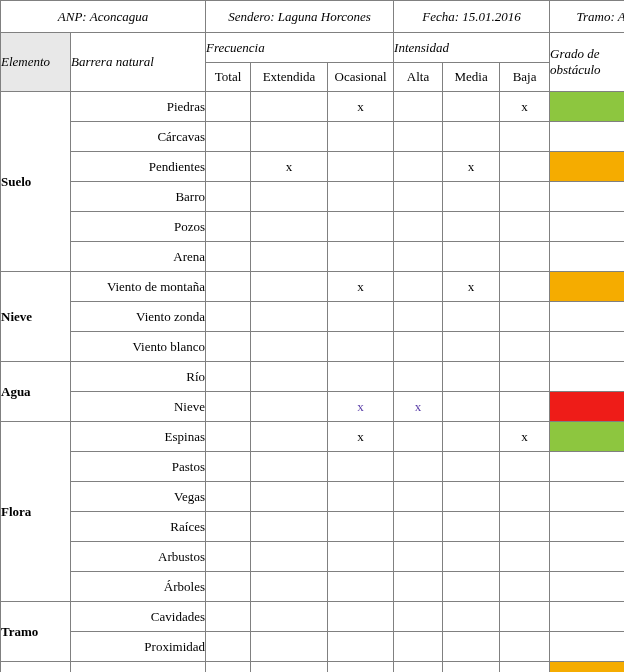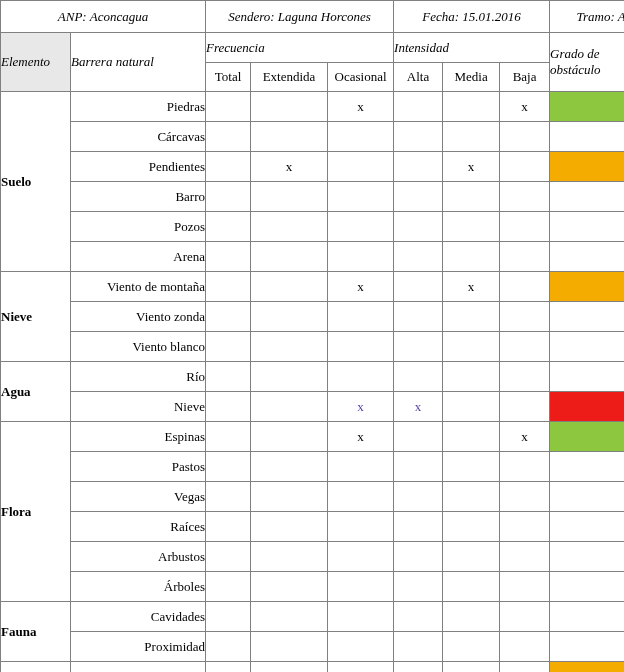--- a/index.html
+++ b/index.html
@@ -346,21 +346,21 @@
           <td class="mark"></td>
           <td class="mark"></td>
           <td class="mark"></td>
           <td class="mark"></td>
           <td class="mark"></td>
           <td class="grado">
             <span class="swatch" style="background: transparent;"></span>
           </td>
         </tr>
         <tr class="body-row">
-          <td class="elemento" rowspan="2">Fauna</td>
+          <td class="elemento" rowspan="2">Tramo</td>
           <td class="barrera">Cavidades</td>
           <td class="mark"></td>
           <td class="mark"></td>
           <td class="mark"></td>
           <td class="mark"></td>
           <td class="mark"></td>
           <td class="mark"></td>
           <td class="grado">
             <span class="swatch" style="background: transparent;"></span>
           </td>

